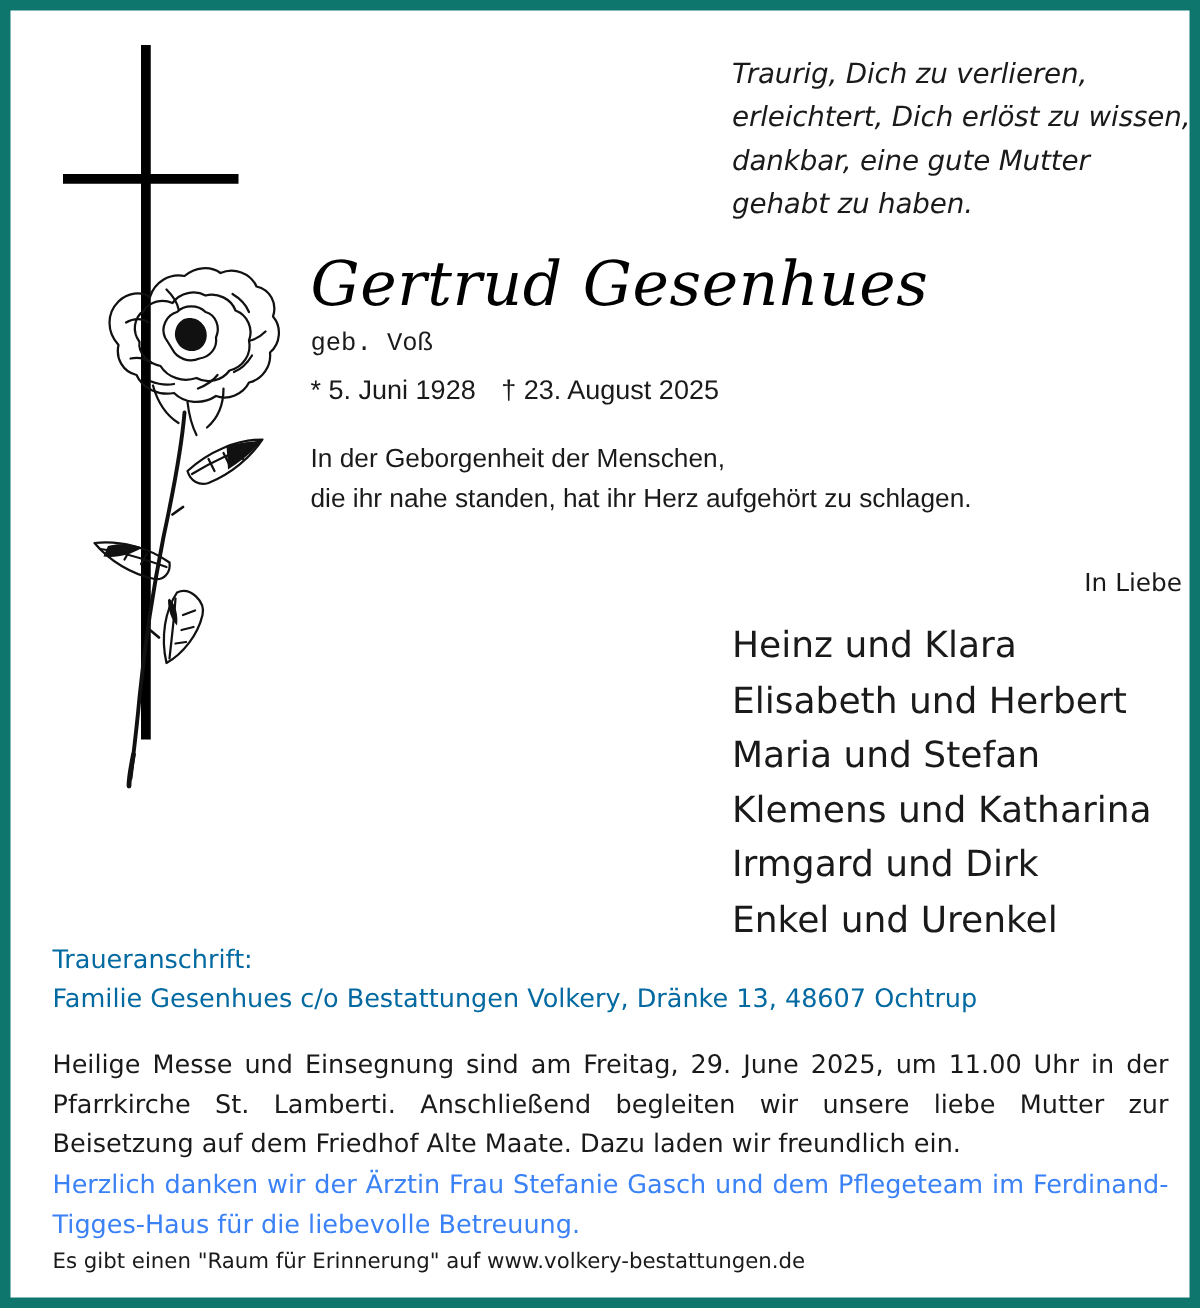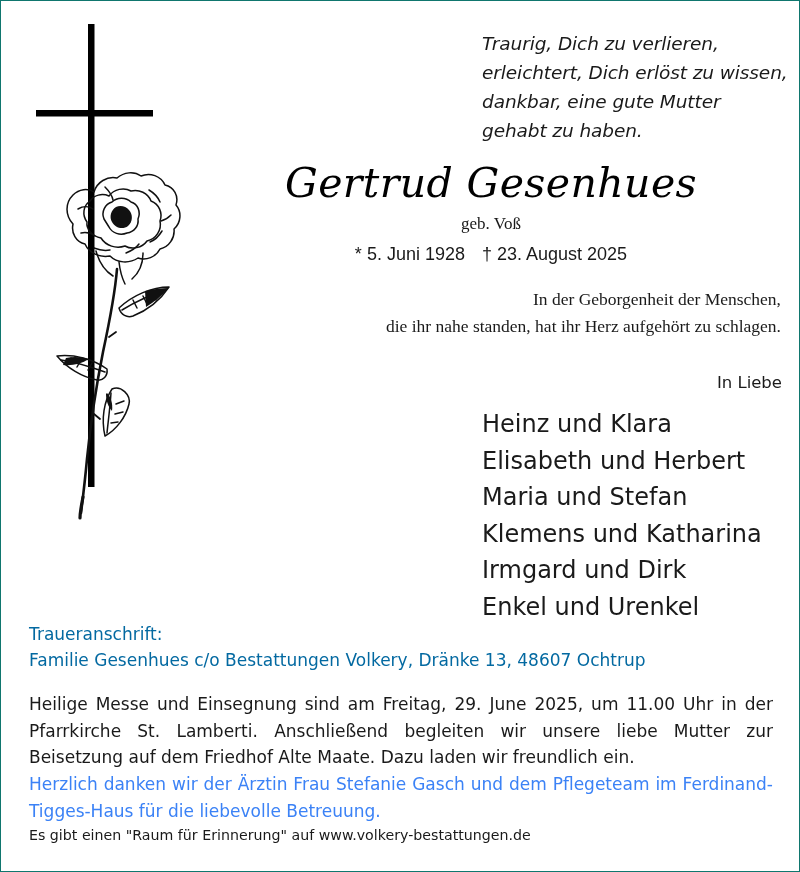--- a/index.html
+++ b/index.html
@@ -11,21 +11,21 @@
   body {
     font-family: "Liberation Sans", sans-serif;
     -webkit-font-smoothing: antialiased;
   }
   .page {
     position: relative;
     width: 800px;
     height: 872px;
     background: #ffffff;
     box-sizing: border-box;
-    border: 1px solid #0f766e;
+    border: 7px solid #0f766e;
     overflow: hidden;
   }
 
   
   .illustration {
     position: absolute;
     left: 20px;
     top: 18px;
     width: 190px;
     height: 510px;
@@ -49,54 +49,53 @@
     font-family: "DejaVu Sans", sans-serif;
     letter-spacing: -0.1px;
   }
   .verse div { white-space: nowrap; }
 
   .name-block {
     position: absolute;
     left: 200px;
     top: 158px;
     width: 580px;
-    text-align: center;
   }
   .deceased-name {
     font-family: "DejaVu Serif", serif;
     font-style: italic;
     font-weight: 400;
     font-size: 41px;
     line-height: 48px;
     color: #000000;
     letter-spacing: 0.4px;
   }
   .maiden-name {
-    font-family: Liberation Serif, serif;
+    font-family: Liberation Mono, monospace;
     font-size: 17px;
     line-height: 28px;
     margin-top: 3px;
     color: #1a1a1a;
   }
   .life-dates {
     font-family: Liberation Sans, sans-serif;
     font-size: 18px;
     line-height: 28px;
     margin-top: 2px;
     color: #1a1a1a;
   }
   .life-dates .sep { display: inline-block; width: 7px; }
 
   .memorial-text {
     position: absolute;
     left: 200px;
     top: 285px;
     width: 580px;
-    text-align: right;
-    font-family: Liberation Serif, serif;
+    text-align: left;
+    font-family: Liberation Sans, sans-serif;
     font-size: 17.5px;
     line-height: 27px;
     color: #1a1a1a;
   }
 
   .family-block {
     position: absolute;
     left: 481px;
     top: 370px;
     width: 300px;

